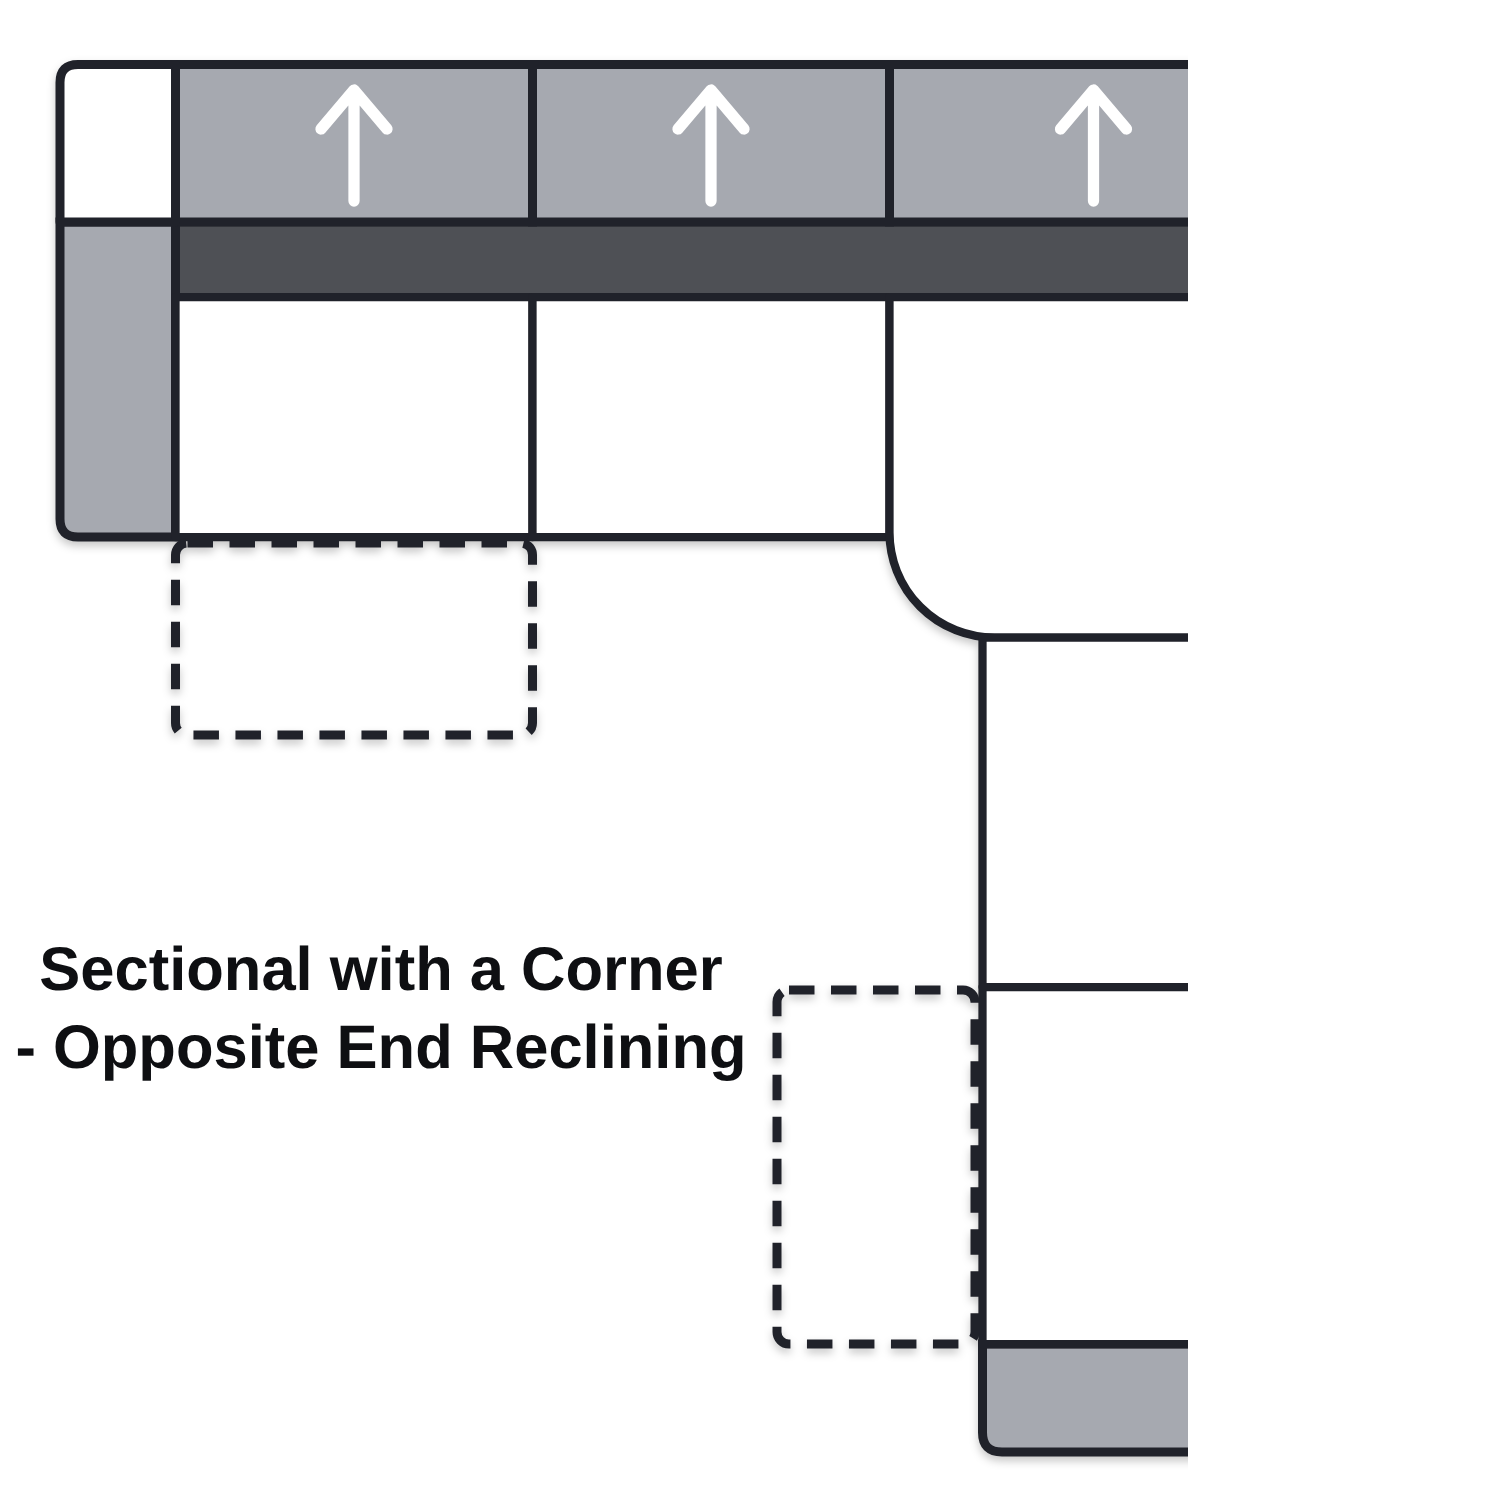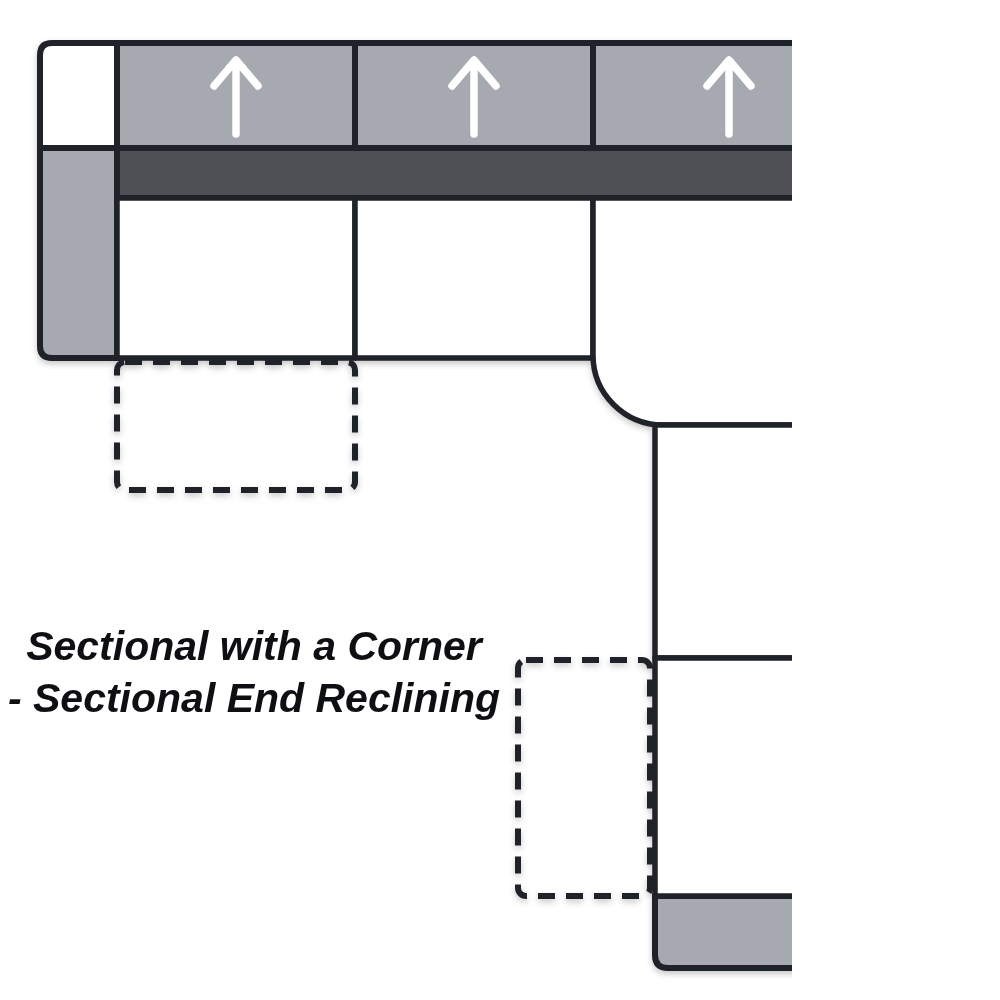--- a/index.html
+++ b/index.html
@@ -7,21 +7,20 @@
     padding: 0;
     background: #ffffff;
     font-family: "Liberation Sans", "DejaVu Sans", sans-serif;
   }
   .stage {
     position: relative;
     width: 792px;
     height: 1000px;
     background: var(--page-background, #ffffff);
     overflow: hidden;
-    font-style: italic;
   }
   .sofa-svg {
     position: absolute;
     left: 0;
     top: 0;
     filter: drop-shadow(0px 3px 3px rgba(0,0,0,0.22));
   }
   
   .cushion   { fill: var(--cushion-gray, #a6a9b0); stroke: var(--outline-dark, #20222a); stroke-width: 6; }
   .band      { fill: var(--backrest-dark, #4e5055); stroke: var(--outline-dark, #20222a); stroke-width: 5.5; stroke-linejoin: round; }
@@ -82,16 +81,16 @@
     <path class="arrow" d="M474,134 L474,62 M452,86 L474,60 L496,86"></path>
     <path class="arrow" d="M729,134 L729,62 M707,86 L729,60 L751,86"></path>
 
     <path class="arrow" d="M876,287 L950,287 M926,265 L952,287 L926,309"></path>
     <path class="arrow" d="M876,542 L950,542 M926,520 L952,542 L926,564"></path>
     <path class="arrow" d="M876,777 L950,777 M926,755 L952,777 L926,799"></path>
   </svg>
 
   <div class="caption">
     <span>Sectional with a Corner</span>
-    <span>- Sectional End Reclining</span>
+    <span>- Opposite End Reclining</span>
   </div>
 
 </div>
 
 </body></html>

